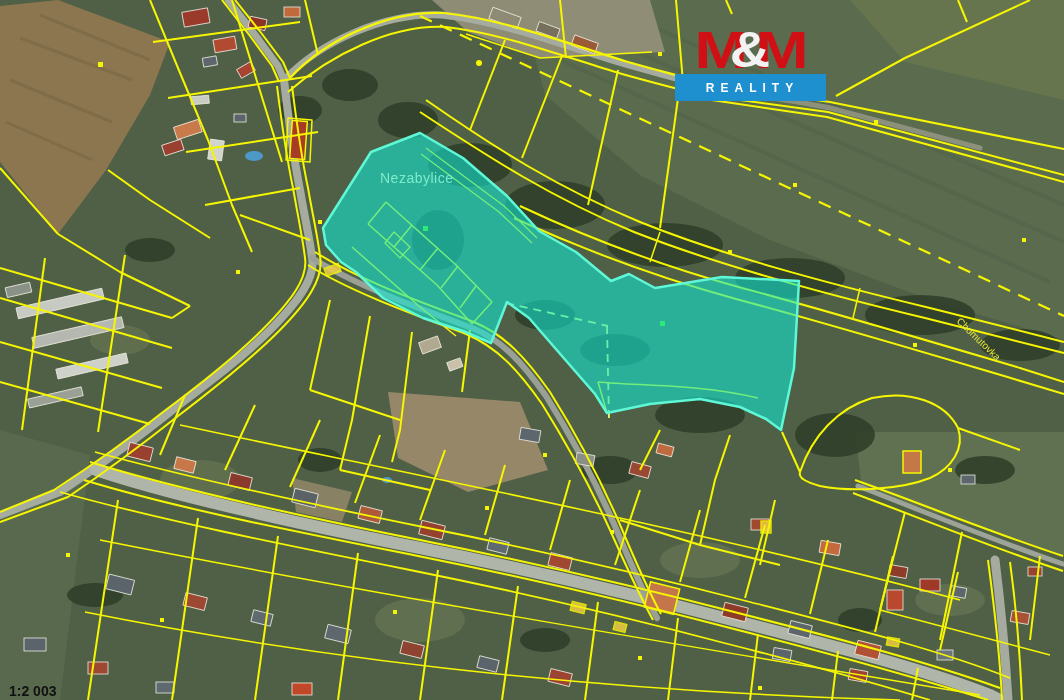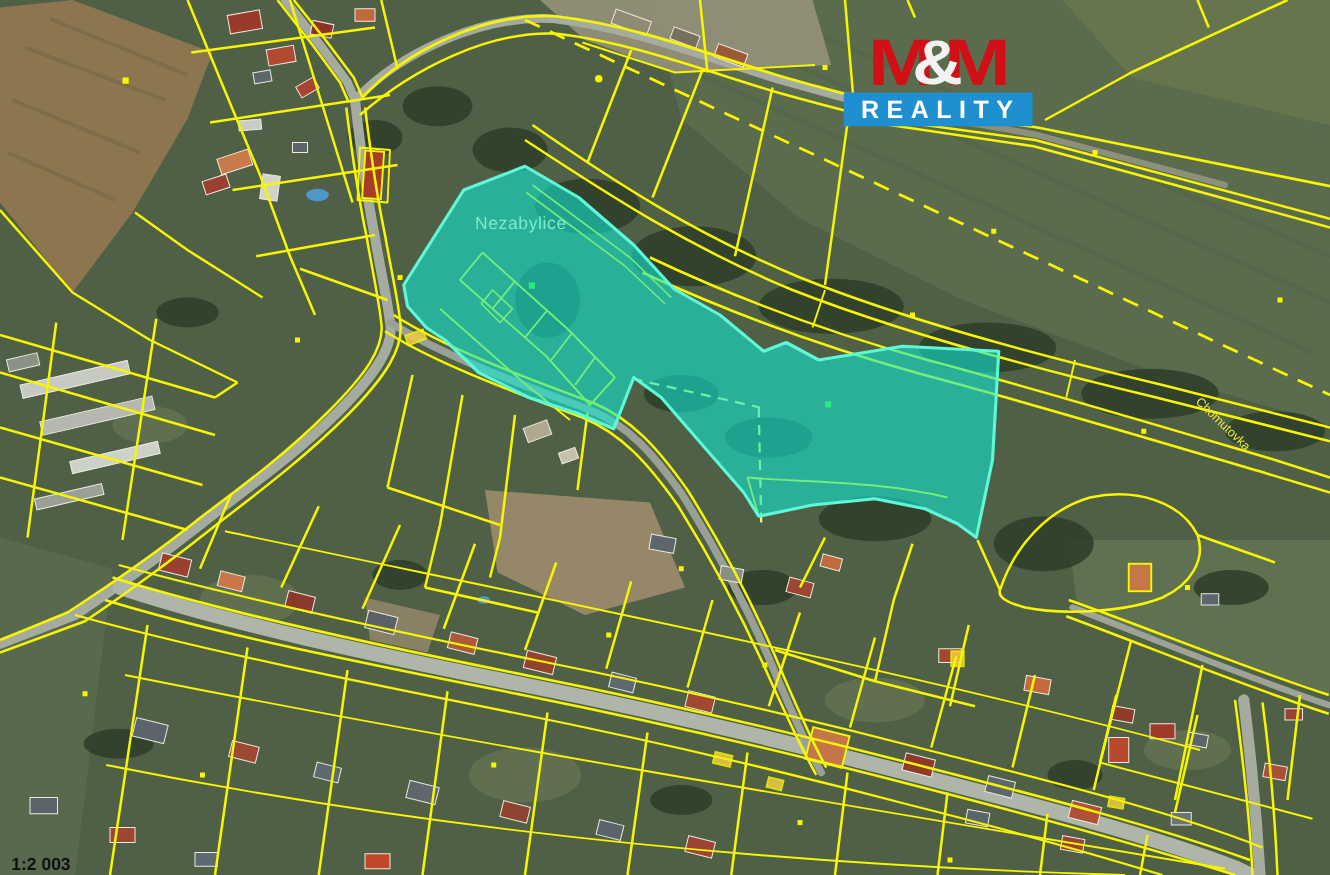--- a/index.html
+++ b/index.html
@@ -5,21 +5,21 @@
   html,body{margin:0;padding:0;background:#222;}
   #stage{position:relative;width:1064px;height:700px;overflow:hidden;
          font-family:"Liberation Sans",sans-serif;background:#4f6047;}
   #map-svg{position:absolute;left:0;top:0;}
   
   #logo{position:absolute;left:668px;top:22px;width:164px;text-align:center;line-height:1;}
   #logo .mm{display:flex;align-items:center;justify-content:center;height:56px;}
   #logo .m{font-weight:900;font-size:64px;letter-spacing:-3px;transform:scaleY(0.82);}
   #logo .amp{font-weight:900;font-size:56px;margin:0 -15px;position:relative;z-index:2;transform:scaleY(0.9);}
   #logo .bar{margin:-4px auto 0 auto;width:146px;height:27px;display:flex;align-items:center;justify-content:center;
-             font-weight:900;font-size:20px;letter-spacing:6px;padding-left:5px;color:#fff;}
+             font-weight:900;font-size:12px;letter-spacing:6px;padding-left:5px;color:#fff;}
   
   #scale-label{position:absolute;left:9px;top:683px;font-size:14px;font-weight:bold;color:#111;}
 </style>
 </head>
 <body>
 
 <div id="stage">
 
 <svg id="map-svg" width="1064" height="700" viewBox="0 0 1064 700">
 

